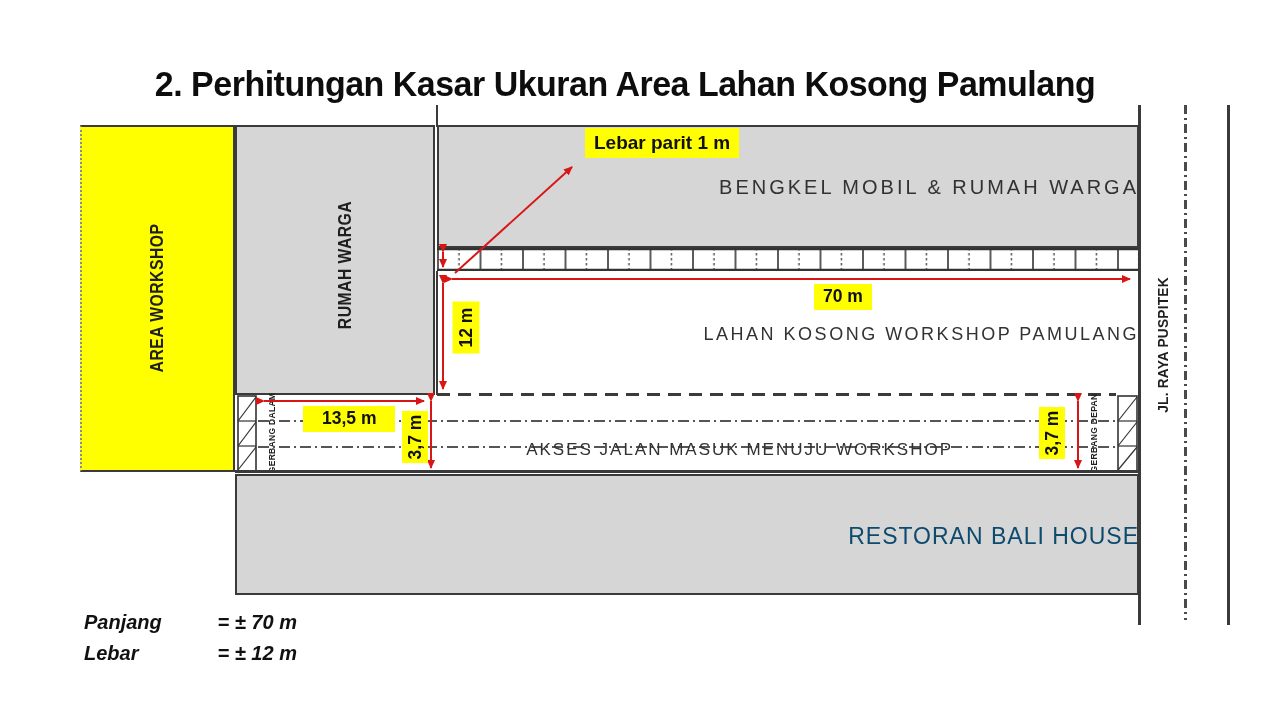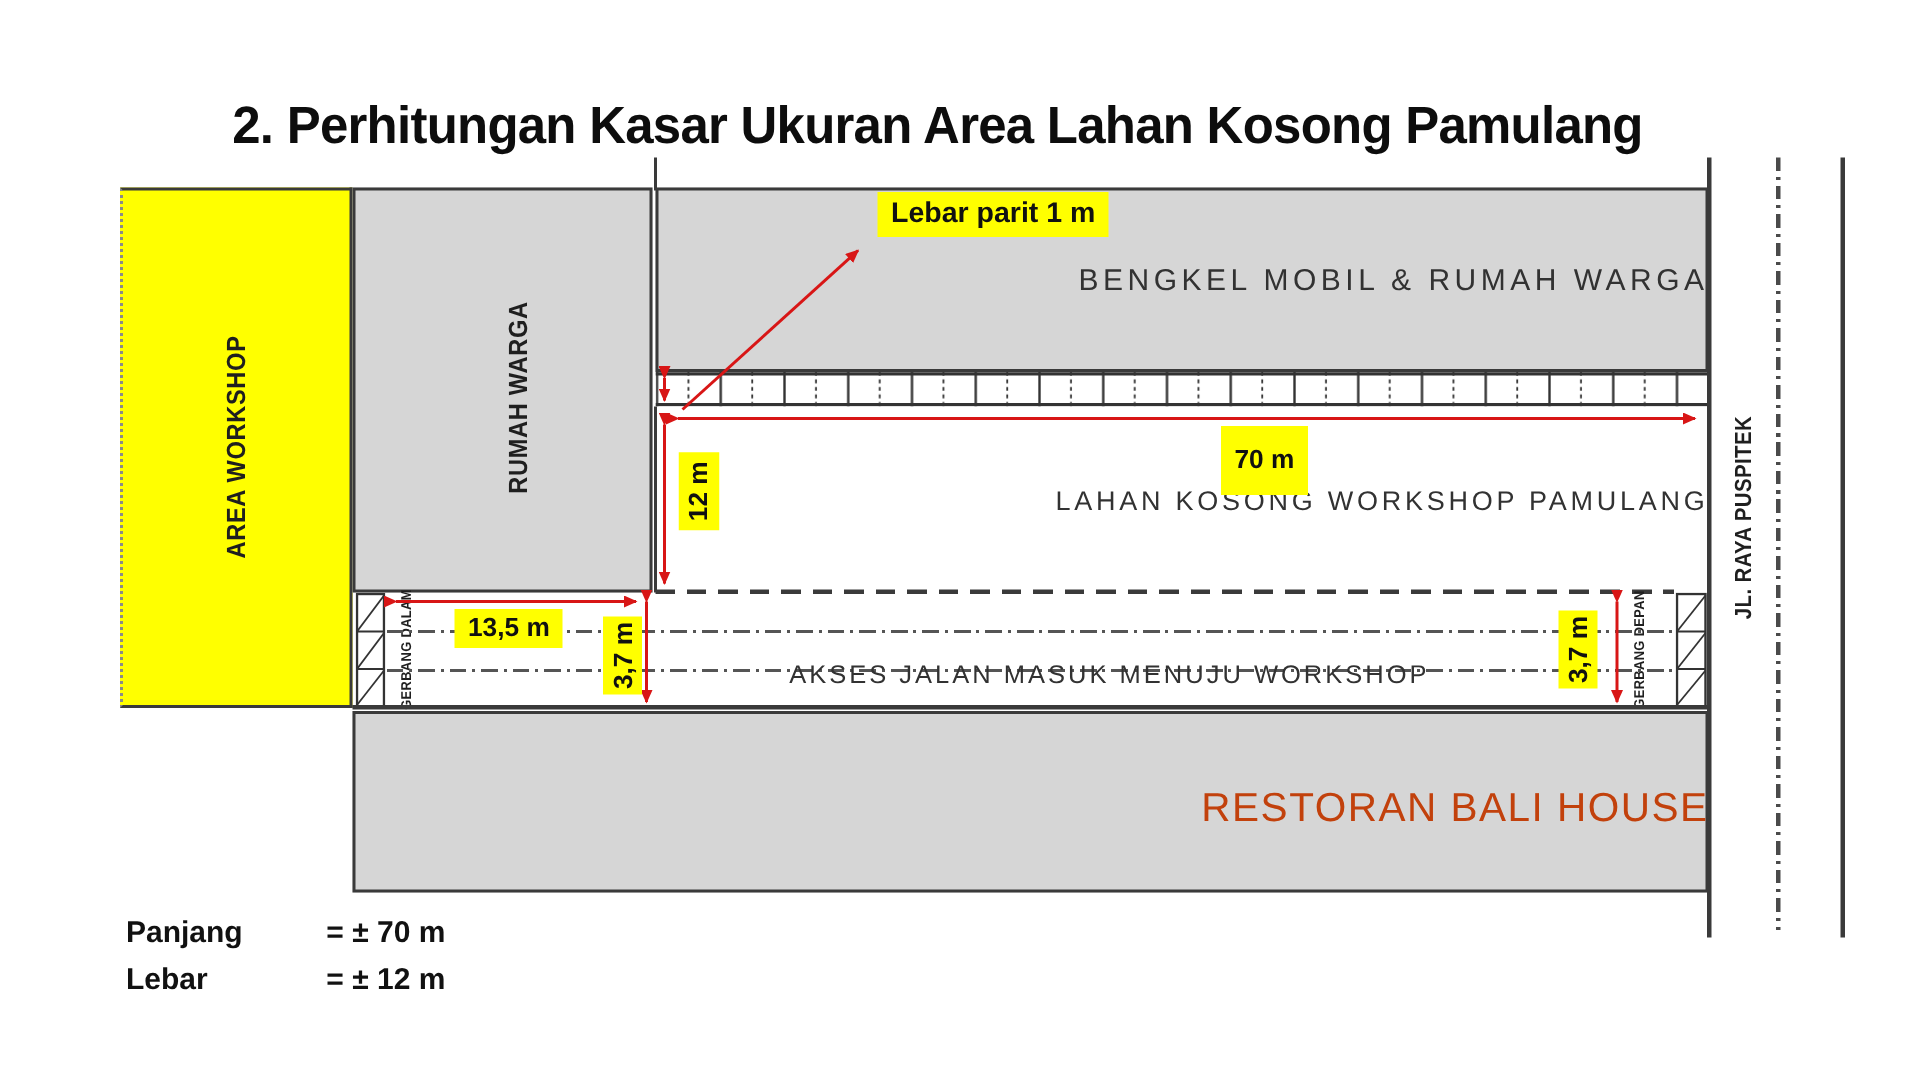--- a/index.html
+++ b/index.html
@@ -39,21 +39,21 @@
   .dashdot-h{
     height:2px;
     background:repeating-linear-gradient(90deg,#555 0 11px,transparent 11px 15px,#555 15px 17px,transparent 17px 21px);
   }
   .dashdot-v{
     width:2.5px;
     background:repeating-linear-gradient(180deg,#4a4a4a 0 9px,transparent 9px 13px,#4a4a4a 13px 15px,transparent 15px 19px);
   }
   
   .summary{left:84px;top:607px;font-size:20px;font-weight:bold;color:#111;}
-  .summary .row{height:31px;line-height:31px;}
+  .summary .row{height:31px;line-height:31px;font-style:italic;}
   .summary .lab{display:inline-block;width:128px;}
   svg{display:block;}
   .overlay{pointer-events:none;}
 </style>
 </head>
 <body>
 
 <div class="abs title">2. Perhitungan Kasar Ukuran Area Lahan Kosong Pamulang</div>
 
 <div class="abs box yellowbox" style="left:80px;top:125px;width:155px;height:347px;"></div>
@@ -111,21 +111,21 @@
 </div>
 <div class="abs vlabel" style="left:1019px;top:427px;width:150px;height:12px;line-height:12px;font-size:9.5px;letter-spacing:0.3px;transform:rotate(-90deg) scaleX(0.9);">GERBANG DEPAN</div>
 
 <div class="abs dashdot-h" style="left:258px;top:420px;width:858px;"></div>
 <div class="abs dashdot-h" style="left:258px;top:446px;width:858px;"></div>
 
 <div class="abs solid-line" style="left:235px;top:470px;width:904px;height:2.5px;"></div>
 <div class="abs zone-label" style="left:437px;top:440px;width:516px;font-size:17px;letter-spacing:2px;">AKSES JALAN MASUK MENUJU WORKSHOP</div>
 
 <div class="abs box gray" style="left:235px;top:474px;width:904px;height:121px;"></div>
-<div class="abs zone-label" style="left:235px;top:523px;width:904px;font-size:27px;letter-spacing:1px;color:#c2410c;">RESTORAN BALI HOUSE</div>
+<div class="abs zone-label" style="left:235px;top:523px;width:904px;font-size:23px;letter-spacing:1px;color:#0c4a6e;">RESTORAN BALI HOUSE</div>
 
 <div class="abs solid-line" style="left:1138px;top:105px;width:2.5px;height:520px;"></div>
 <div class="abs vlabel" style="left:1063px;top:336px;width:200px;height:18px;line-height:18px;font-size:15.5px;letter-spacing:0.3px;transform:rotate(-90deg) scaleX(0.88);">JL. RAYA PUSPITEK</div>
 <div class="abs dashdot-v" style="left:1184px;top:105px;height:515px;"></div>
 <div class="abs solid-line" style="left:1227px;top:105px;width:2.5px;height:520px;"></div>
 
 <svg class="abs overlay" style="left:0;top:0;" width="1280" height="720">
   <defs>
     <marker id="ah" markerWidth="9" markerHeight="8" refX="8" refY="4" orient="auto" markerUnits="userSpaceOnUse">
       <path d="M0,0 L9,4 L0,8 z" fill="#d81616"></path>
@@ -136,23 +136,23 @@
     <line x1="443" y1="283" x2="443" y2="389" marker-start="url(#ah)" marker-end="url(#ah)"></line>
     <line x1="443" y1="252" x2="443" y2="267" marker-start="url(#ah)" marker-end="url(#ah)"></line>
     <line x1="455" y1="273" x2="572" y2="167" marker-end="url(#ah)"></line>
     <line x1="264" y1="401" x2="424" y2="401" marker-start="url(#ah)" marker-end="url(#ah)"></line>
     <line x1="431" y1="401" x2="431" y2="468" marker-start="url(#ah)" marker-end="url(#ah)"></line>
     <line x1="1078" y1="401" x2="1078" y2="468" marker-start="url(#ah)" marker-end="url(#ah)"></line>
   </g>
 </svg>
 
 <div class="abs dim" style="left:585px;top:128px;font-size:19px;padding:3px 9px;">Lebar parit 1 m</div>
-<div class="abs dim" style="left:814px;top:284px;font-size:17.5px;padding:12px 9px;">70 m</div>
+<div class="abs dim" style="left:814px;top:284px;font-size:17.5px;padding:2px 9px;">70 m</div>
 <div class="abs dim dimv" style="left:440px;top:314px;width:52px;height:27px;line-height:27px;font-size:17.5px;transform:rotate(-90deg);">12 m</div>
-<div class="abs dim" style="left:303px;top:406px;font-size:17.5px;padding:2px 9px;">13,5 m</div>
+<div class="abs dim" style="left:303px;top:406px;font-size:17.5px;padding:2px 19px;">13,5 m</div>
 <div class="abs dim dimv" style="left:389px;top:424px;width:52px;height:26px;line-height:26px;font-size:17.5px;transform:rotate(-90deg);">3,7 m</div>
 <div class="abs dim dimv" style="left:1026px;top:420px;width:52px;height:26px;line-height:26px;font-size:17.5px;transform:rotate(-90deg);">3,7 m</div>
 
 <div class="abs summary">
   <div class="row">
     <span class="lab">Panjang</span>
     <span>= ± 70 m</span>
   </div>
   <div class="row">
     <span class="lab">Lebar</span>

